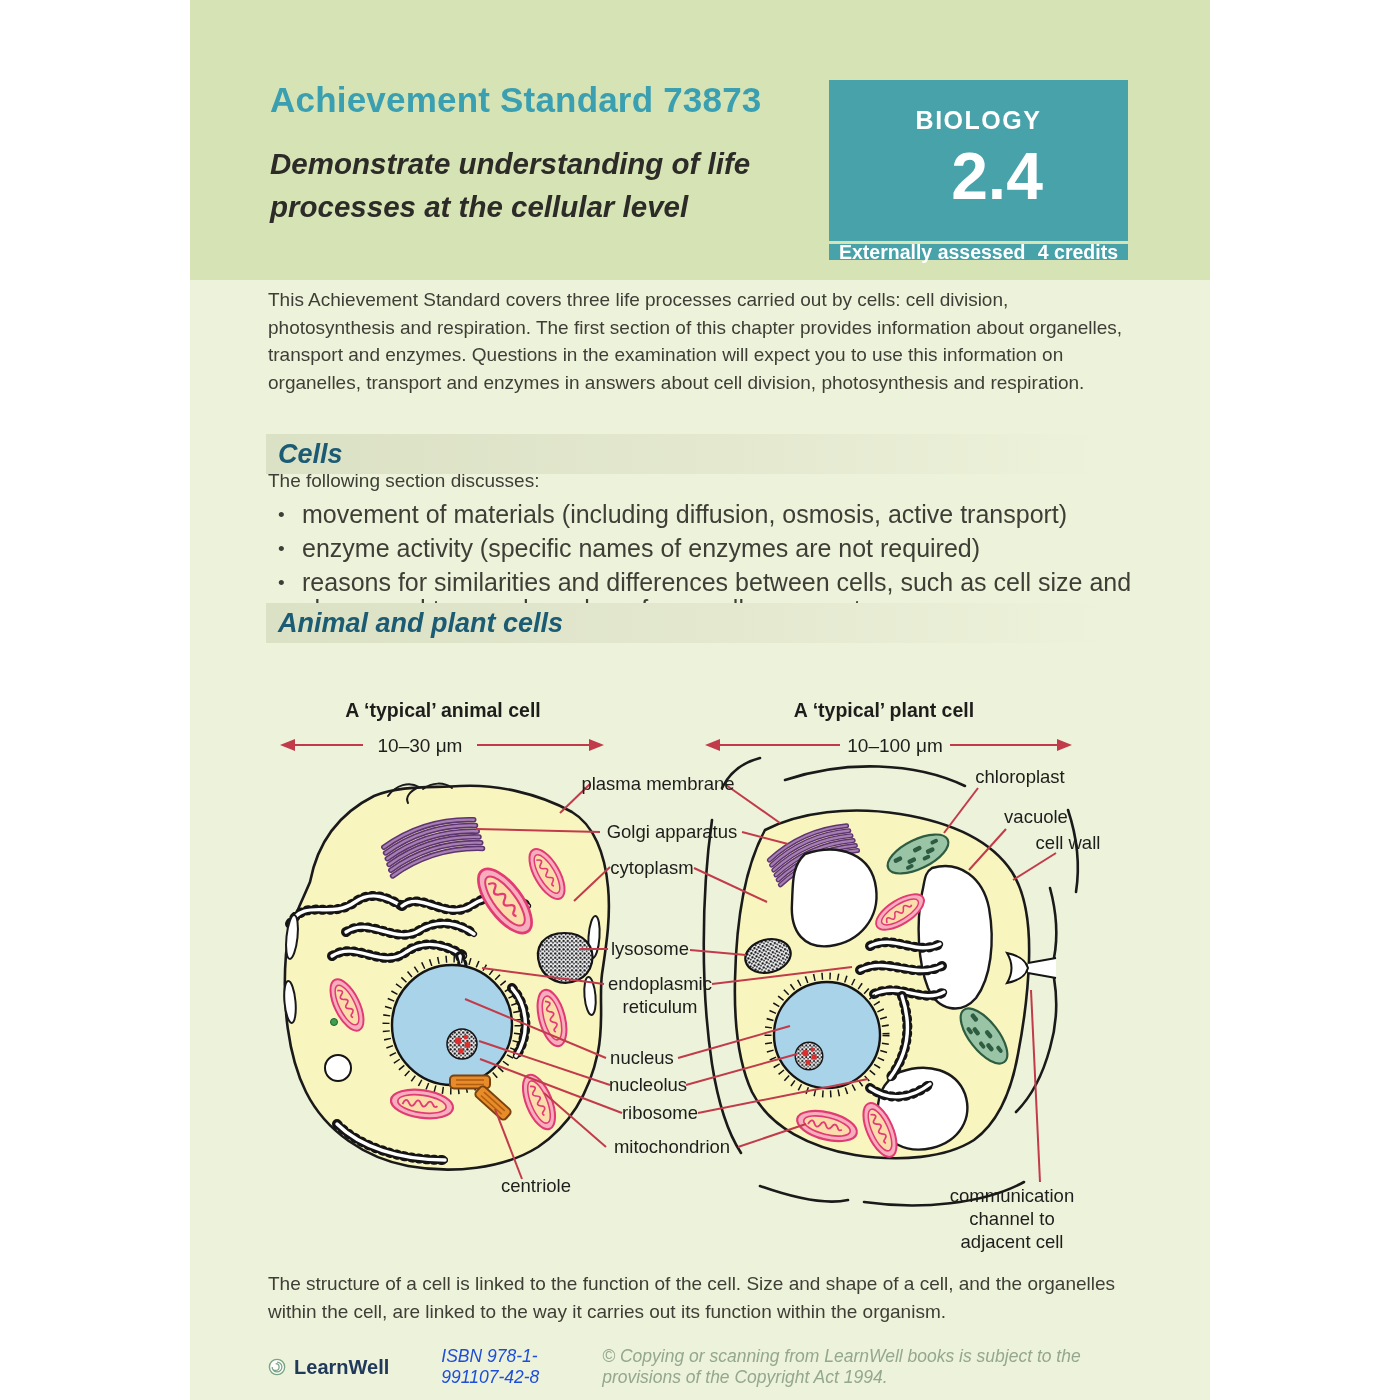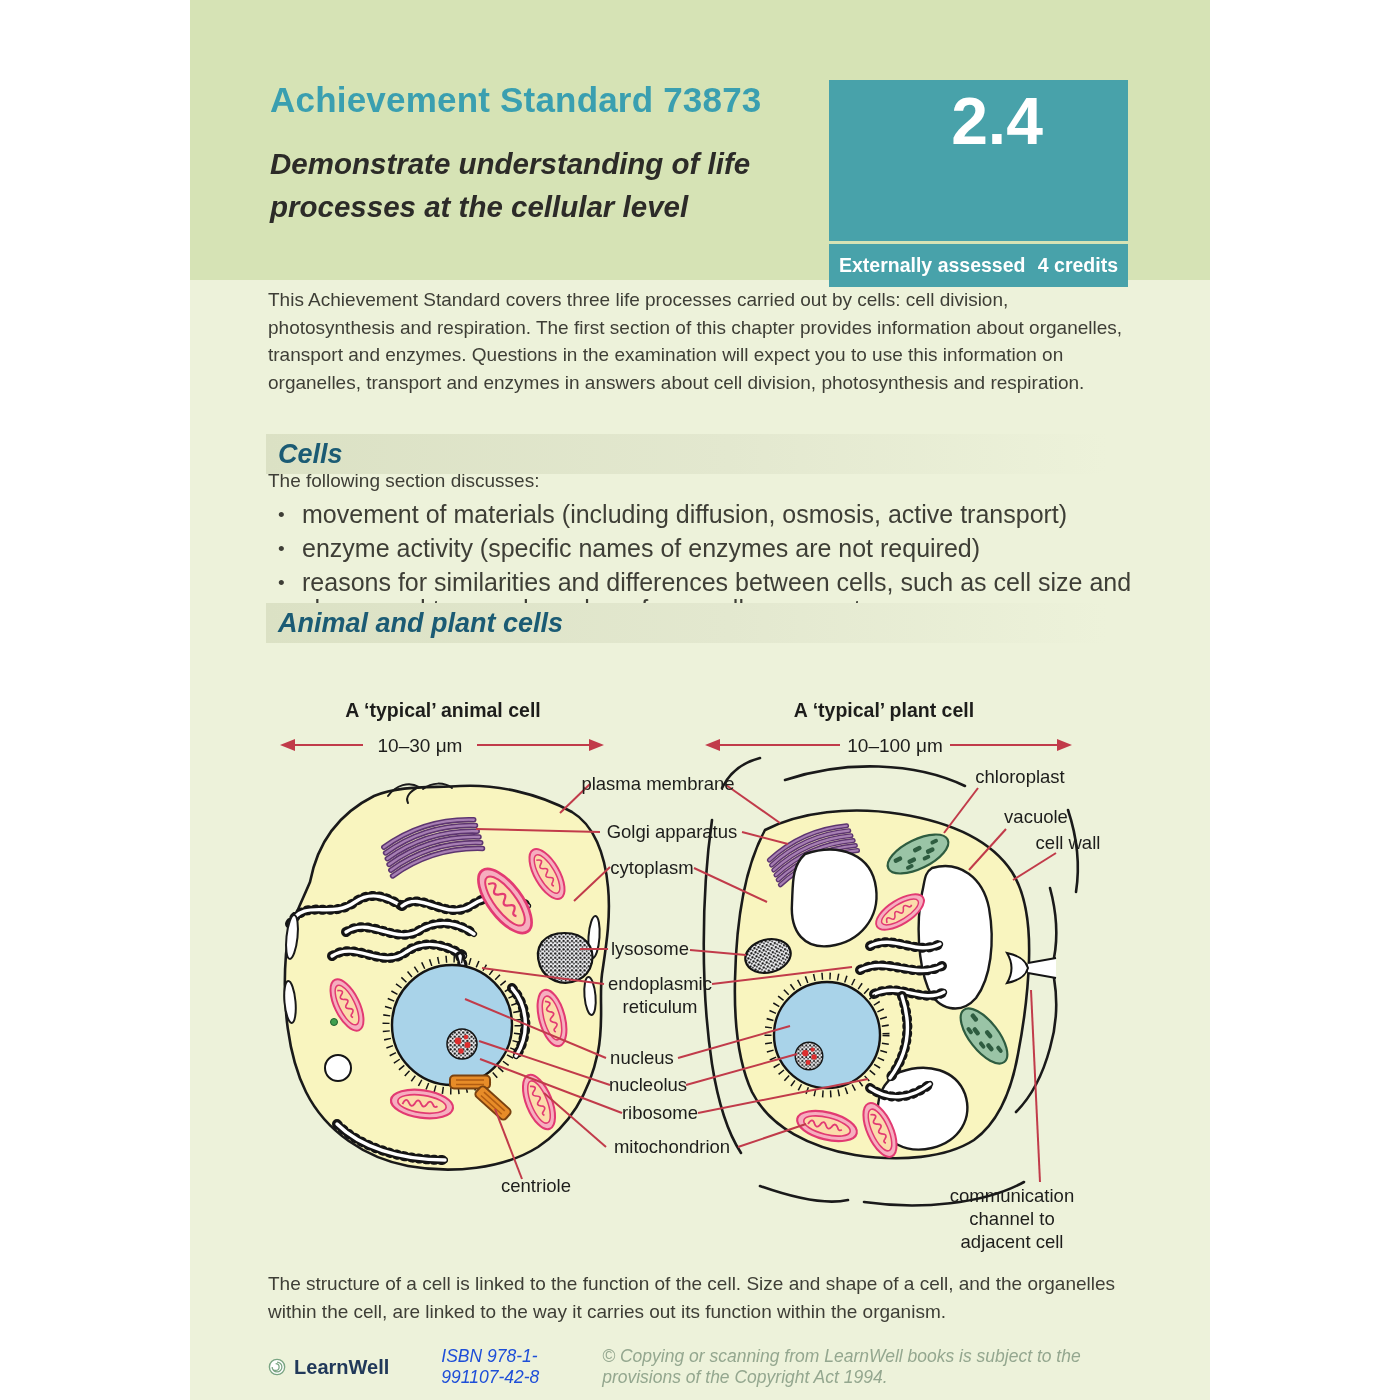--- a/index.html
+++ b/index.html
@@ -8,21 +8,21 @@
   .page{position:absolute;left:190px;top:0;width:1020px;height:1400px;background:#edf2da;}
   .band{position:absolute;left:0;top:0;width:1020px;height:280px;background:#d6e3b5;}
   .page-title{position:absolute;left:80px;top:80px;margin:0;font-size:35px;font-weight:bold;
               color:#3a9fb0;letter-spacing:.2px;}
   .subtitle{position:absolute;left:80px;top:142px;font-size:29.5px;font-weight:bold;
             font-style:italic;color:#2c2b28;line-height:43px;}
   .badge-main{position:absolute;left:639px;top:80px;width:299px;height:161px;background:#48a2aa;
               color:#fff;text-align:center;}
   .badge-subject{margin-top:26px;font-size:25px;font-weight:bold;letter-spacing:1.5px;}
   .badge-level{margin-top:8px;font-size:66px;font-weight:bold;line-height:66px;padding-left:37px;}
-  .badge-bar{position:absolute;left:639px;top:244px;width:299px;height:43px;background:#48a2aa;
+  .badge-bar{position:absolute;left:639px;top:244px;width:299px;height:16px;background:#48a2aa;
              color:#fff;display:flex;justify-content:space-between;align-items:center;
              padding:0 10px;box-sizing:border-box;font-size:19.5px;font-weight:bold;}
   .intro{position:absolute;left:78px;top:286px;width:868px;margin:0;font-size:19px;
          line-height:27.5px;color:#3e3e36;}
   .secbar{position:absolute;left:76px;width:840px;height:40px;display:flex;align-items:center;
           padding-left:12px;box-sizing:border-box;
           background:linear-gradient(90deg,#dbe1c4 0%,#e3e8cf 55%,#edf2da 100%);
           font-size:27px;font-weight:bold;font-style:italic;color:#1b5b74;}
   .secbar.cells{top:434px;}
   .secbar.animalplant{top:603px;}
@@ -62,20 +62,21 @@
  <div class="page">
 
   <div class="band"></div>
   <h1 class="page-title">Achievement Standard 73873</h1>
   <div class="subtitle">
     <div>Demonstrate understanding of life</div>
     <div>processes at the cellular level</div>
   </div>
 
   <div class="badge-main">
+    <div class="badge-subject">BIOLOGY</div>
     <div class="badge-level">2.4</div>
   </div>
   <div class="badge-bar">
     <span>Externally assessed</span>
     <span>4 credits</span>
   </div>
 
   <p class="intro">This Achievement Standard covers three life processes carried out by cells: cell division, photosynthesis and respiration. The first section of this chapter provides information about organelles, transport and enzymes. Questions in the examination will expect you to use this information on organelles, transport and enzymes in answers about cell division, photosynthesis and respiration.</p>
 
   <div class="secbar cells">

